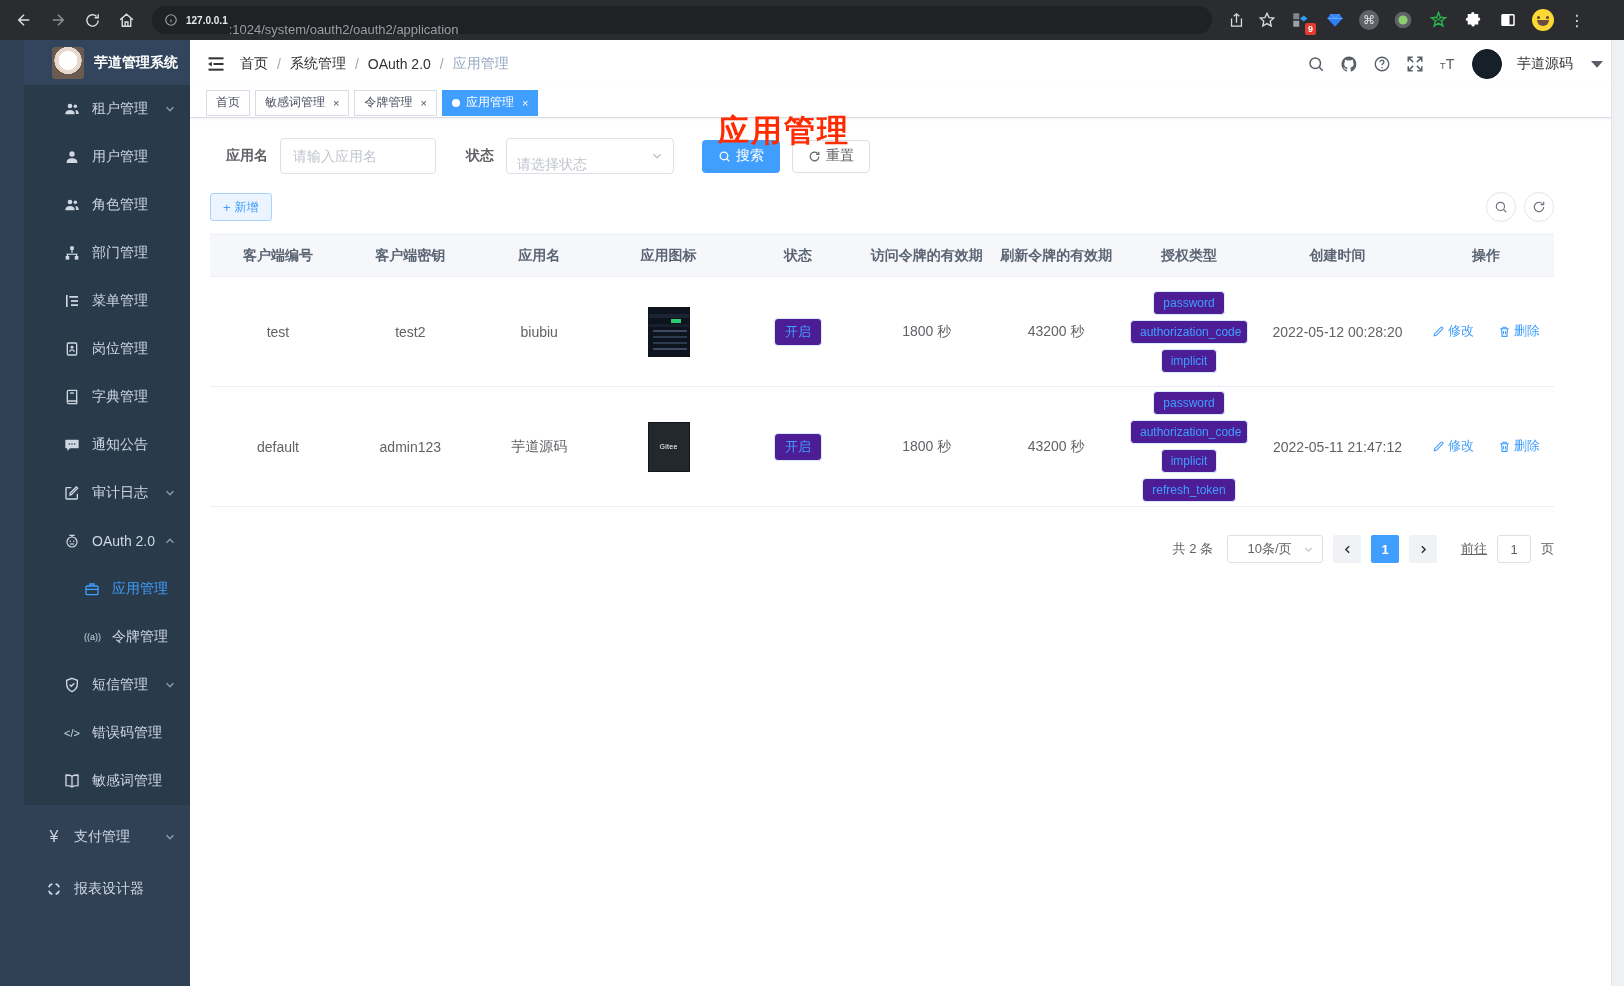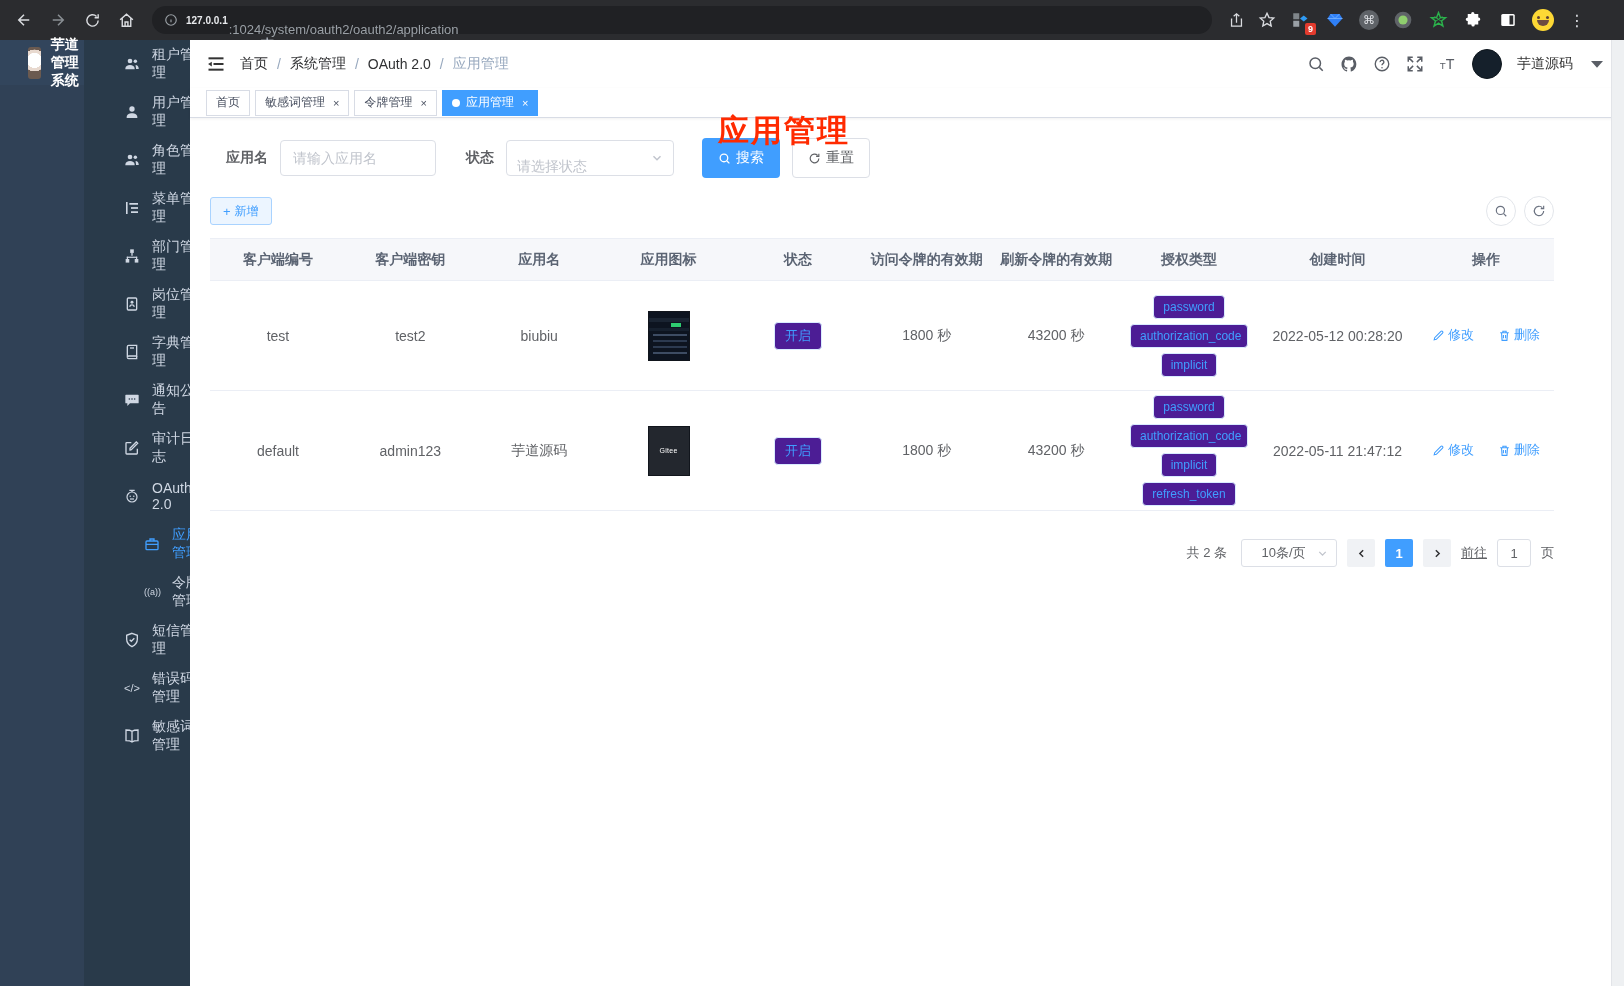--- a/index.html
+++ b/index.html
@@ -17,21 +17,21 @@
   .badge { position:absolute; right:-5px; bottom:-4px; background:#e33b2e; color:#fff; font-size:9px; line-height:12px; padding:0 3px; border-radius:2px; font-weight:bold; }
   .circle-ext { width:20px; height:20px; border-radius:50%; background:#5f6368; color:#dfe1e5; font-size:12px; display:flex; align-items:center; justify-content:center; }
   .emoji-face { width:22px; height:22px; border-radius:50%; background:#fdd835; position:relative; }
   .emoji-face:before { content:""; position:absolute; left:5px; top:7px; width:3px; height:3px; background:#5d4037; border-radius:50%; box-shadow:9px 0 #5d4037; }
   .emoji-face:after { content:""; position:absolute; left:5px; top:11px; width:12px; height:6px; border-radius:0 0 12px 12px; background:#6d4c41; }
 
   
   .app { display:flex; height:946px; position:relative; }
 
   
-  .sidebar { width:190px; background:#304156; color:#cfd7e3; flex-shrink:0; display:flex; flex-direction:row; }
+  .sidebar { width:190px; background:#304156; color:#cfd7e3; flex-shrink:0; display:flex; flex-direction:column;padding-left:24px; }
   .logo-row { height:45px; display:flex; align-items:center; gap:10px; padding-left:28px; background:#32455c; }
   .logo-img { width:32px; height:32px; border-radius:3px; background:radial-gradient(circle at 50% 42%, #fff 0 38%, #e8d9cf 39% 55%, #6b5a50 56%); }
   .logo-title { color:#fff; font-size:14px; font-weight:bold; }
   .menu-block { background:#293a4a; }
   .s-item { height:48px; display:flex; align-items:center; padding:0 14px 0 40px; font-size:14px; cursor:pointer; position:relative; color:#cfd7e3; }
   .s-item .s-ico { width:16px; height:16px; margin-right:12px; flex-shrink:0; }
   .s-item .chev { width:12px; height:12px; margin-left:auto; color:#8c9bab; }
   .s-item.sub { padding-left:60px; }
   .s-item.active { color:#409eff; }
   .s-item.top { padding-left:22px; }
@@ -62,21 +62,21 @@
 
   
   .filter-row { display:flex; align-items:center; margin:2px 0 18px 0; }
   .f-label { font-size:14px; color:#606266; font-weight:bold; margin:0 12px 0 16px; }
   .inp { width:156px; height:36px; border:1px solid #dcdfe6; border-radius:4px; padding:0 12px; font-size:14px; color:#606266; font-family:inherit; }
   .inp::placeholder { color:#c0c4cc; }
   .sel { width:168px; height:36px; border:1px solid #dcdfe6; border-radius:4px; display:flex; align-items:center; padding:0 10px; cursor:pointer; }
   .sel .ph { color:#c0c4cc; font-size:14px; flex:1;margin-top:17px; }
   .sel .chev { width:12px; height:12px; color:#c0c4cc; }
   .f-label2 { margin-left:30px; }
-  .btn { height:40px; border-radius:4px; font-size:14px; display:inline-flex; align-items:center; gap:5px; padding:0 15px; cursor:pointer; border:1px solid transparent;justify-content:center; }
+  .btn { height:33px; border-radius:4px; font-size:14px; display:inline-flex; align-items:center; gap:5px; padding:0 15px; cursor:pointer; border:1px solid transparent;justify-content:center; }
   .btn svg { width:13px; height:13px; }
   .btn-primary { background:#409eff; color:#fff; margin-left:28px; }
   .btn-plain { background:#fff; border-color:#dcdfe6; color:#606266; margin-left:12px;font-family:Liberation Serif, serif; }
 
   
   .toolbar { display:flex; align-items:center; margin-bottom:12px; }
   .btn-add { height:28px; padding:0 12px; font-size:12px; background:#ecf5ff; border:1px solid #a9d3ff; color:#409eff; border-radius:3px; display:inline-flex; align-items:center; gap:4px; cursor:pointer; }
   .tool-circles { margin-left:auto; display:flex; gap:8px; }
   .circle-btn { width:30px; height:30px; border-radius:50%; border:1px solid #e3e6eb; background:#fff; color:#6b7280; display:flex; align-items:center; justify-content:center; cursor:pointer; }
   .circle-btn svg { width:14px; height:14px; }
@@ -227,37 +227,37 @@
         <svg class="s-ico" viewBox="0 0 24 24" fill="currentColor">
             <circle cx="9" cy="7.5" r="3.5"></circle>
             <path d="M2 19c0-3.5 3.1-5.5 7-5.5s7 2 7 5.5v1H2z"></path>
             <circle cx="17" cy="8" r="2.6"></circle>
             <path d="M17.5 13.6c2.6.4 4.5 2.1 4.5 4.9v1h-4v-1c0-1.9-.8-3.1-.5-4.9z"></path>
           </svg>
         <span>角色管理</span>
       </div>
       <div class="s-item">
         <svg class="s-ico" viewBox="0 0 24 24" fill="currentColor">
-            <rect x="3" y="3" width="2.4" height="18"></rect>
-            <rect x="8" y="4.5" width="13" height="2.6"></rect>
-            <rect x="10.5" y="10.7" width="10.5" height="2.6"></rect>
-            <rect x="10.5" y="16.9" width="10.5" height="2.6"></rect>
-          </svg>
-        <span>菜单管理</span>
-      </div>
-      <div class="s-item">
-        <svg class="s-ico" viewBox="0 0 24 24" fill="currentColor">
             <rect x="9.3" y="2" width="5.4" height="5.4"></rect>
             <rect x="2.5" y="16.5" width="5.4" height="5.4"></rect>
             <rect x="16.1" y="16.5" width="5.4" height="5.4"></rect>
             <path d="M11 7.4h2v4.1h-2z"></path>
             <path d="M4.2 13h15.6v1.8H4.2z"></path>
             <path d="M4.2 13h1.8v3.5H4.2zM18 13h1.8v3.5H18z"></path>
           </svg>
         <span>部门管理</span>
+      </div>
+      <div class="s-item">
+        <svg class="s-ico" viewBox="0 0 24 24" fill="currentColor">
+            <rect x="3" y="3" width="2.4" height="18"></rect>
+            <rect x="8" y="4.5" width="13" height="2.6"></rect>
+            <rect x="10.5" y="10.7" width="10.5" height="2.6"></rect>
+            <rect x="10.5" y="16.9" width="10.5" height="2.6"></rect>
+          </svg>
+        <span>菜单管理</span>
       </div>
       <div class="s-item">
         <svg class="s-ico" viewBox="0 0 24 24" fill="none" stroke="currentColor" stroke-width="2">
             <rect x="5" y="3" width="14" height="18" rx="1.5"></rect>
             <circle cx="12" cy="9.5" r="2.2" fill="currentColor" stroke="none"></circle>
             <path d="M8.5 16c.6-1.8 2-2.6 3.5-2.6s2.9.8 3.5 2.6"></path>
           </svg>
         <span>岗位管理</span>
       </div>
       <div class="s-item">
@@ -578,21 +578,21 @@
             <svg viewBox="0 0 12 12" fill="none" stroke="currentColor" stroke-width="1.6">
               <path d="M7.8 2.5L4.2 6l3.6 3.5"></path>
             </svg>
           </div>
         <div class="pg-num">1</div>
         <div class="pg-btn">
             <svg viewBox="0 0 12 12" fill="none" stroke="currentColor" stroke-width="1.6">
               <path d="M4.2 2.5L7.8 6l-3.6 3.5"></path>
             </svg>
           </div>
-        <span style="text-decoration:underline;">前往</span>
+        <span style="margin-left:14px;text-decoration:underline;">前往</span>
         <input class="goto-input" value="1" style="">
         <span>页</span>
       </div>
     </div>
   </div>
 
   <div class="page-scrollbar" style="top:0; height:946px;"></div>
 </div>
 
 </body></html>

